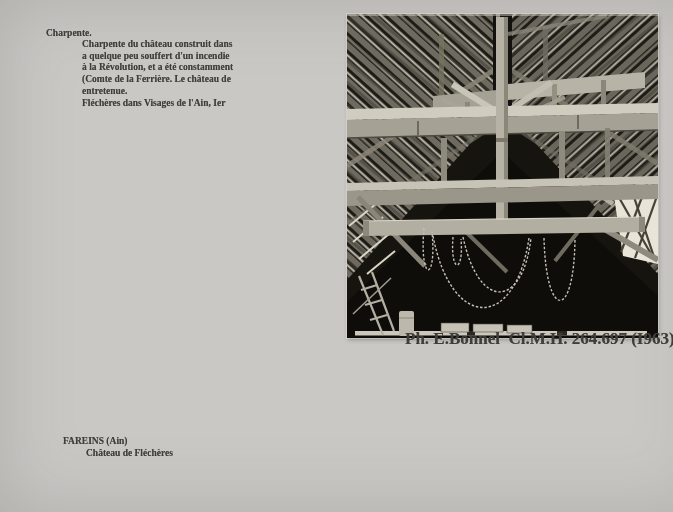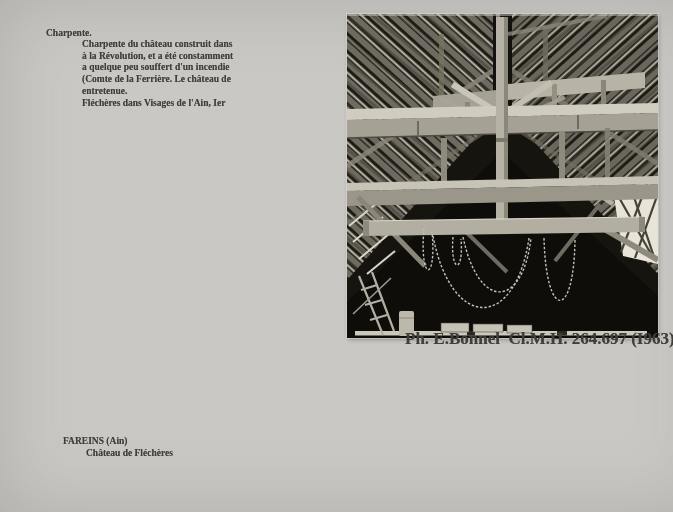--- a/index.html
+++ b/index.html
@@ -31,22 +31,22 @@
 </style>
 </head>
 <body>
 
 <div class="sheet">
 
   <div class="tw heading">Charpente.</div>
 
   <div class="para">
     <div class="tw">Charpente du château construit dans</div>
+    <div class="tw">a quelque peu souffert d'un incendie</div>
     <div class="tw">à la Révolution, et a été constamment</div>
-    <div class="tw">a quelque peu souffert d'un incendie</div>
     <div class="tw">(Comte de la Ferrière. Le château de</div>
     <div class="tw">entretenue.</div>
     <div class="tw">Fléchères dans Visages de l'Ain, Ier</div>
   </div>
 
   <div class="photo">
     <svg viewBox="0 0 311 324" xmlns="http://www.w3.org/2000/svg">
       <defs>
         <pattern id="slatsL" width="13" height="13" patternUnits="userSpaceOnUse" patternTransform="rotate(-48)">
           <rect width="13" height="13" fill="#1e1c17"></rect>

